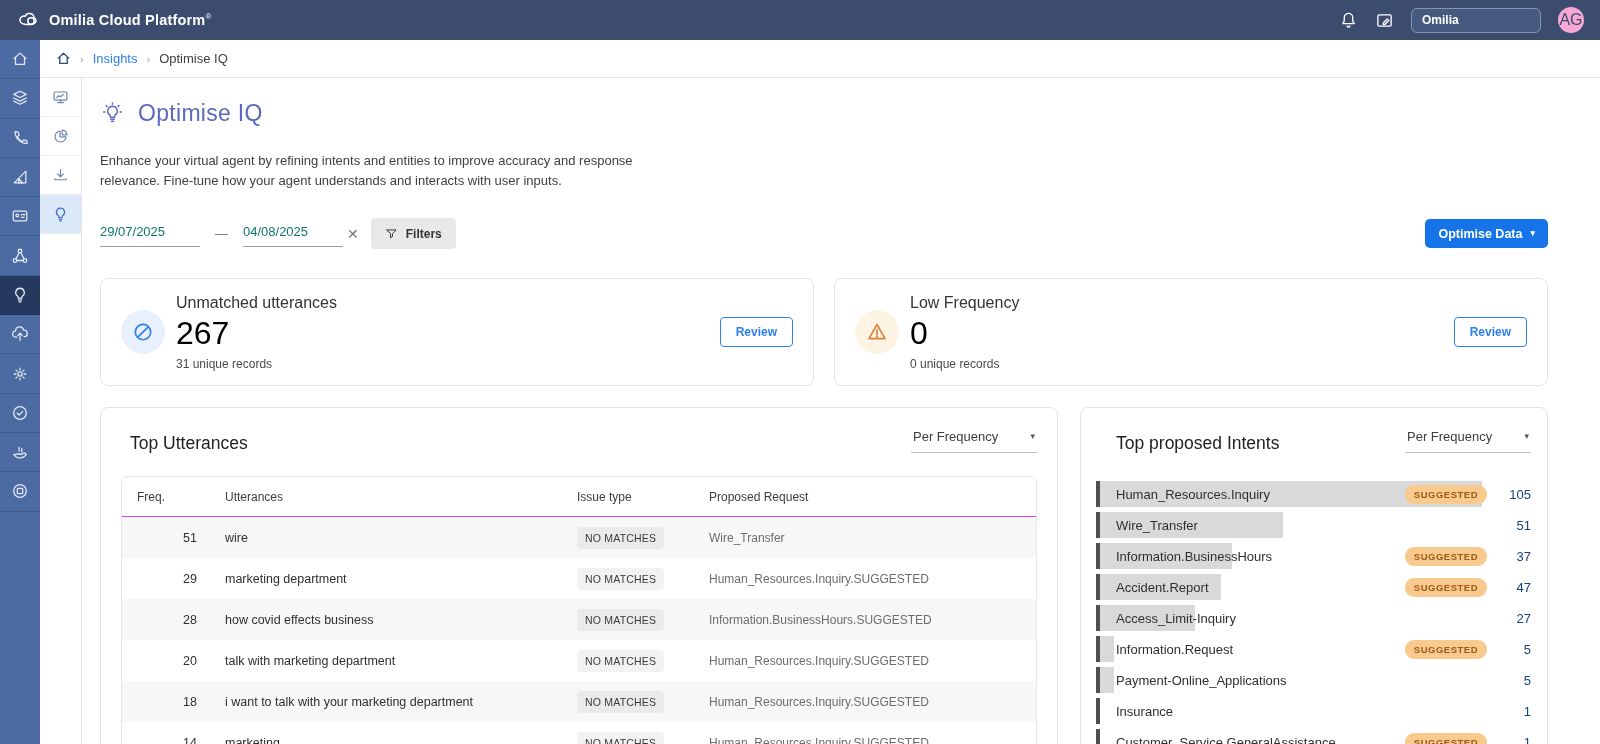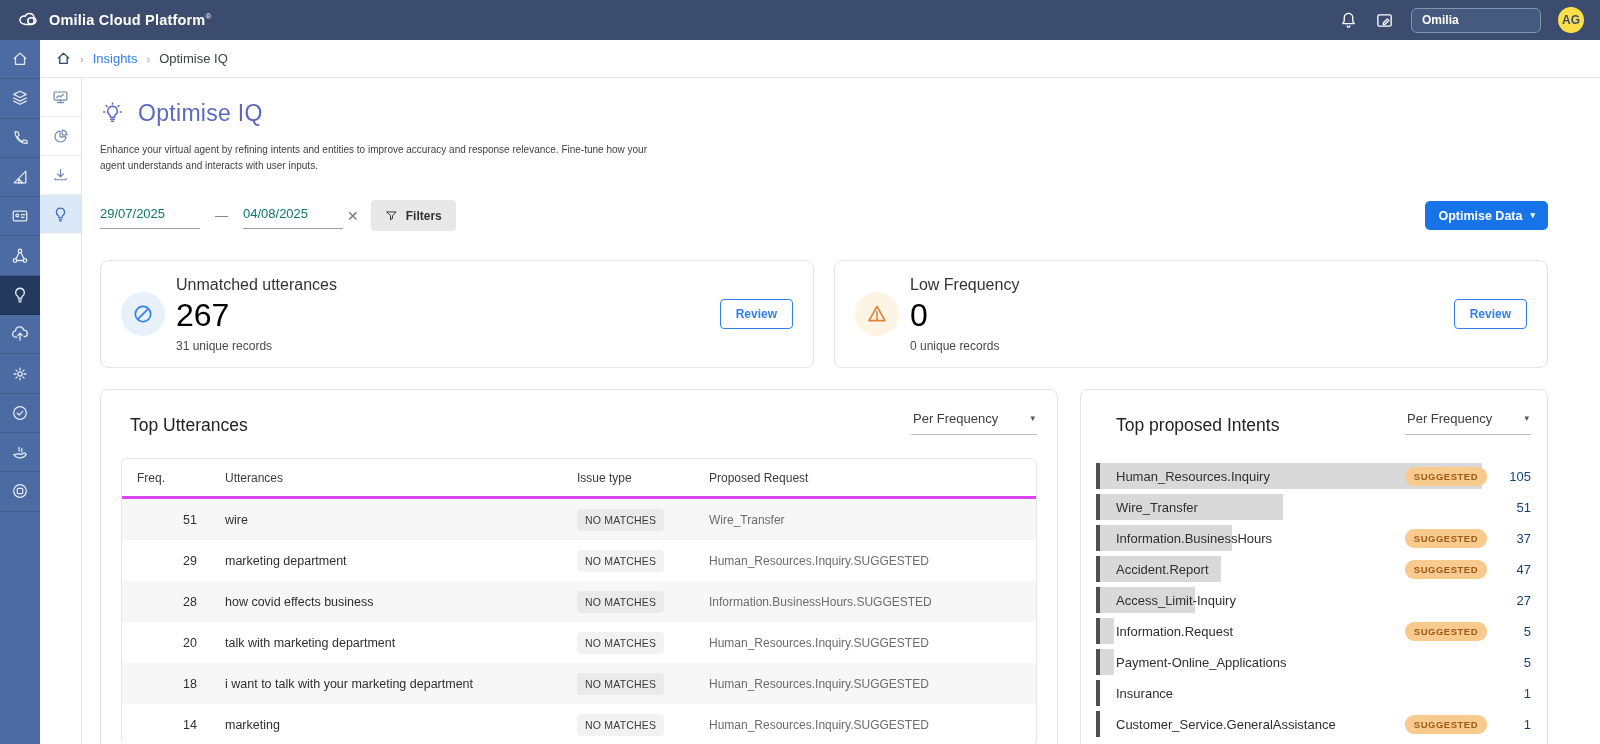--- a/index.html
+++ b/index.html
@@ -9,22 +9,22 @@
 
   
   .topbar{height:40px;background:#3b4c6e;display:flex;align-items:center;padding:0 16px}
   .brand-wrap{display:flex;align-items:center;gap:9px}
   .brand{color:#fff;font-weight:bold;font-size:14.5px;letter-spacing:.2px}
   .brand sup{font-size:8px;font-weight:normal}
   .tb-right{margin-left:auto;display:flex;align-items:center;gap:17px}
   .tb-icon{color:#fff;cursor:pointer}
   .search-box{width:130px;height:25px;background:#46597e;border:1px solid #8393b0;border-radius:6px;
     color:#fff;font-size:12px;font-weight:bold;padding:0 10px;font-family:inherit;outline:none}
-  .avatar{width:26px;height:26px;border-radius:50%;background:#fde047;color:#3b4c6e;
-    font-size:12px;font-weight:bold;display:flex;align-items:center;justify-content:center;cursor:pointer}
+  .avatar{width:26px;height:26px;border-radius:50%;background:#f9a8d4;color:#3b4c6e;
+    font-size:16px;font-weight:normal;display:flex;align-items:center;justify-content:center;cursor:pointer}
 
   
   .shell{display:flex;height:704px}
   .sp{width:40px;background:#4c6ba3;flex:none;display:flex;flex-direction:column}
   .sp-item{height:39.3px;flex:none;display:flex;align-items:center;justify-content:center;
     color:#e2e9f4;border-bottom:1px solid rgba(0,0,0,.13);cursor:pointer}
   .sp-item.active{background:#24395d}
   .main-col{flex:1;display:flex;flex-direction:column;min-width:0}
 
   
@@ -38,21 +38,21 @@
   .body-row{flex:1;display:flex;min-height:0}
   .ss{width:42px;flex:none;border-right:1px solid #e4e4e4;display:flex;flex-direction:column;background:#fff}
   .ss-item{height:39px;flex:none;display:flex;align-items:center;justify-content:center;
     color:#6f86ae;border-bottom:1px solid #efefef;cursor:pointer}
   .ss-item.active{background:#dbe8f7;color:#3f6fbd}
 
   
   .content{flex:1;min-width:0;padding:20px 52px 0 18px}
   .page-head{display:flex;align-items:center;gap:13px;color:#5b6abf;margin-top:2px}
   .page-title{font-size:23px;font-weight:500;letter-spacing:.3px}
-  .desc{font-size:10px;color:#3f3f3f;max-width:555px;line-height:1.55;margin-top:15px}
+  .desc{font-size:13px;color:#3f3f3f;max-width:555px;line-height:1.55;margin-top:24px}
 
   .controls{display:flex;align-items:center;margin-top:27px}
   .date-input{width:100px;border:none;border-bottom:1px solid #9e9e9e;font-size:13px;color:#0f766e;
     padding:4px 0 7px;font-family:inherit;outline:none;background:transparent}
   .dash{margin:0 15px;color:#777;font-size:13px}
   .clear-x{color:#757575;font-size:14px;margin:0 12px 0 4px;cursor:pointer;background:none;border:none;font-family:inherit}
   .filters-btn{background:#e8e8e8;border:none;border-radius:4px;height:31px;padding:0 14px;
     display:flex;align-items:center;gap:8px;font-size:12px;font-weight:bold;color:#333;cursor:pointer;font-family:inherit}
   .opt-btn{margin-left:auto;background:#1774e8;color:#fff;border:none;border-radius:5px;height:29px;
     padding:0 13px;font-size:12.5px;font-weight:bold;display:flex;gap:8px;align-items:center;cursor:pointer;font-family:inherit}
@@ -82,21 +82,21 @@
   .panel.utter .panel-title{padding-left:9px}
   .panel.intents .panel-title{padding-left:20px}
   .sortsel{width:126px;border-bottom:1px solid #bdbdbd;display:flex;justify-content:space-between;
     align-items:center;font-size:13px;color:#3c3c3c;padding:4px 2px 8px;cursor:pointer}
   .sortsel .caret{color:#555}
 
   
   .table{border:1px solid #e7e7e7;border-radius:6px;margin-top:22px;overflow:hidden}
   .trow{display:grid;grid-template-columns:88px 352px 132px 1fr;align-items:center;height:41px;
     padding-left:15px;font-size:12.5px}
-  .trow.head{height:40px;border-bottom:3px solid #d946ef;color:#3c3c3c;font-size:12px}
+  .trow.head{height:40px;border-bottom:1px solid #d946ef;color:#3c3c3c;font-size:12px}
   .trow.odd{background:#f7f7f7}
   .freq-cell{width:60px;text-align:right;color:#2f2f2f}
   .utt-cell{color:#2f2f2f}
   .chip{display:inline-block;background:rgba(0,0,0,.05);border-radius:4px;padding:5px 8px;
     font-size:10.5px;color:#3a3a3a;letter-spacing:.2px;width:max-content}
   .pi-cell{color:#6c6c6c;font-size:12px}
 
   
   .ilist{margin-top:27px;display:flex;flex-direction:column;gap:5px}
   .irow{position:relative;height:26px;display:flex;align-items:center;cursor:pointer}

